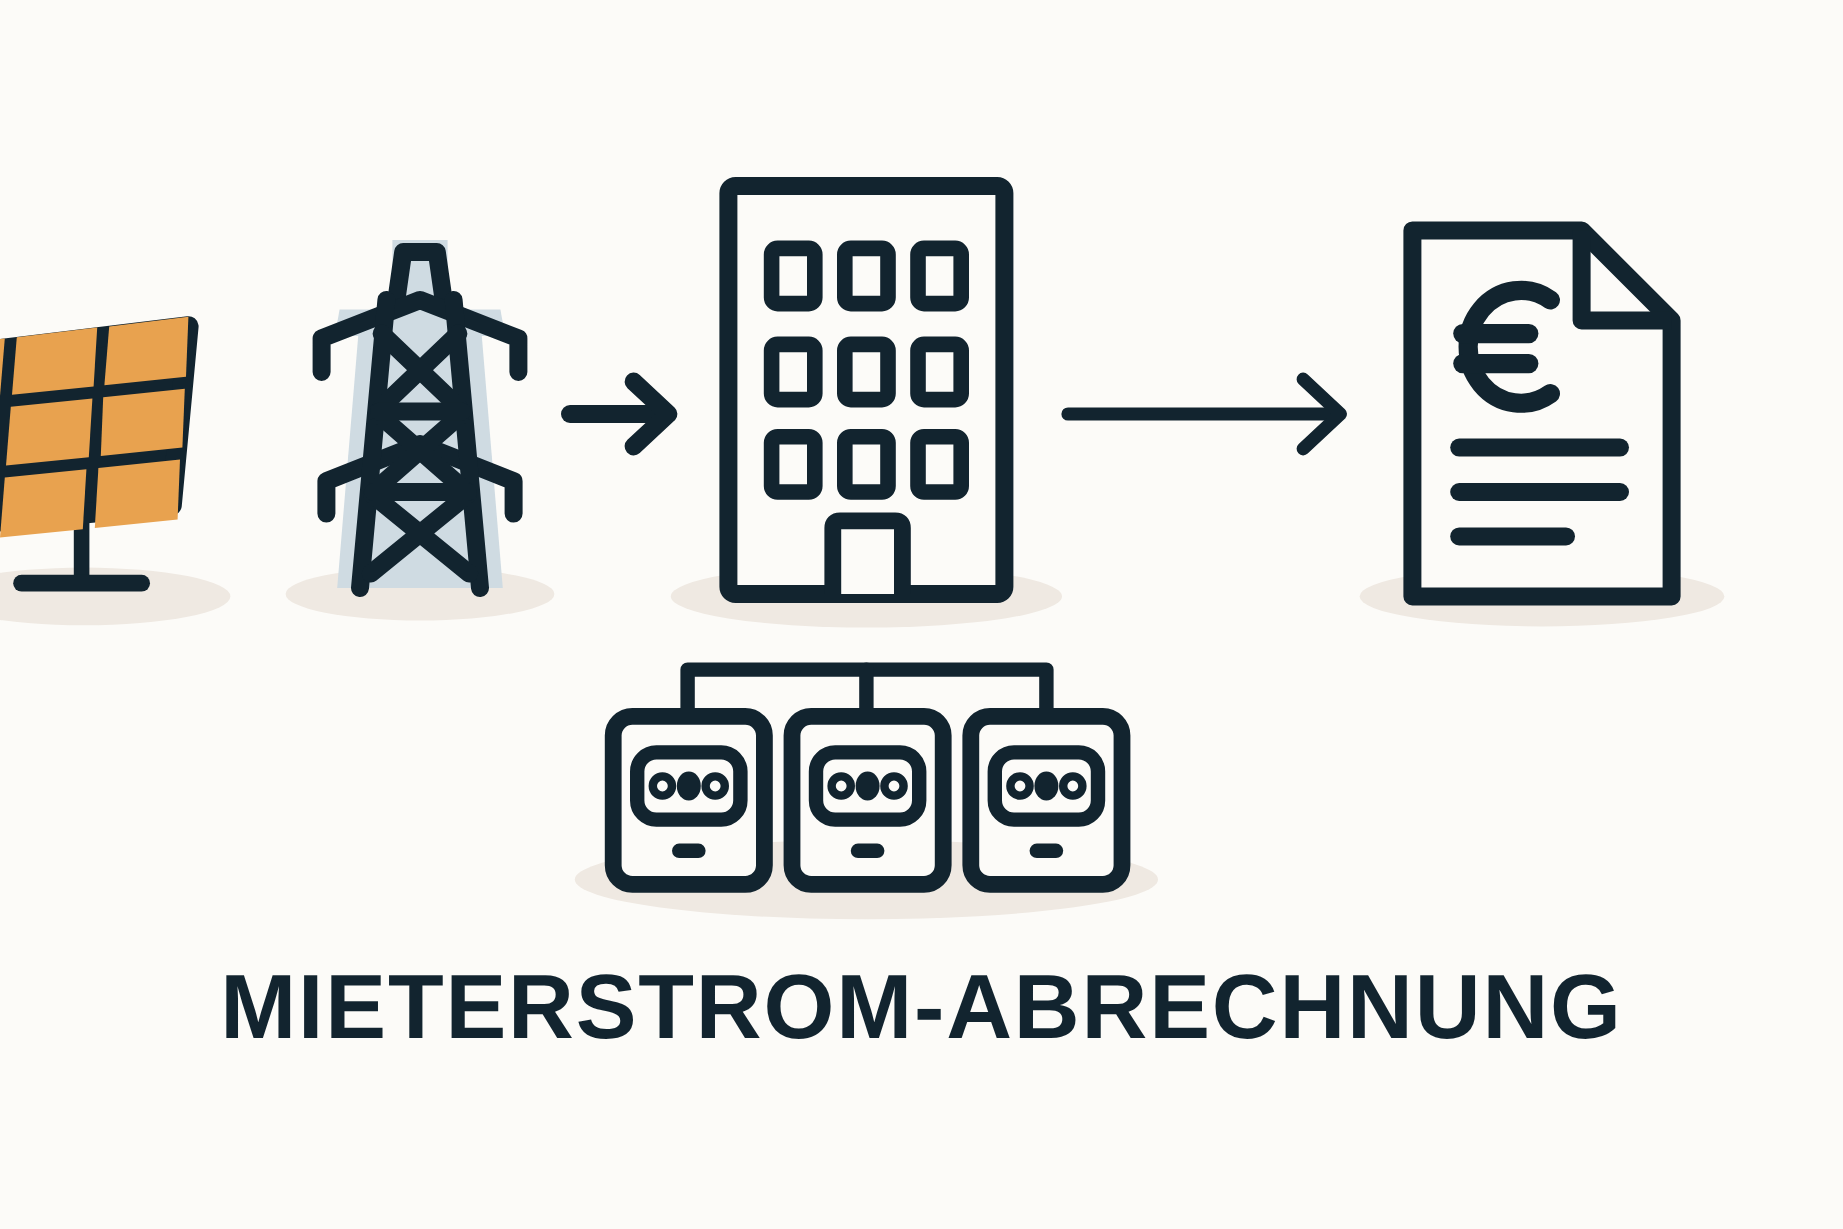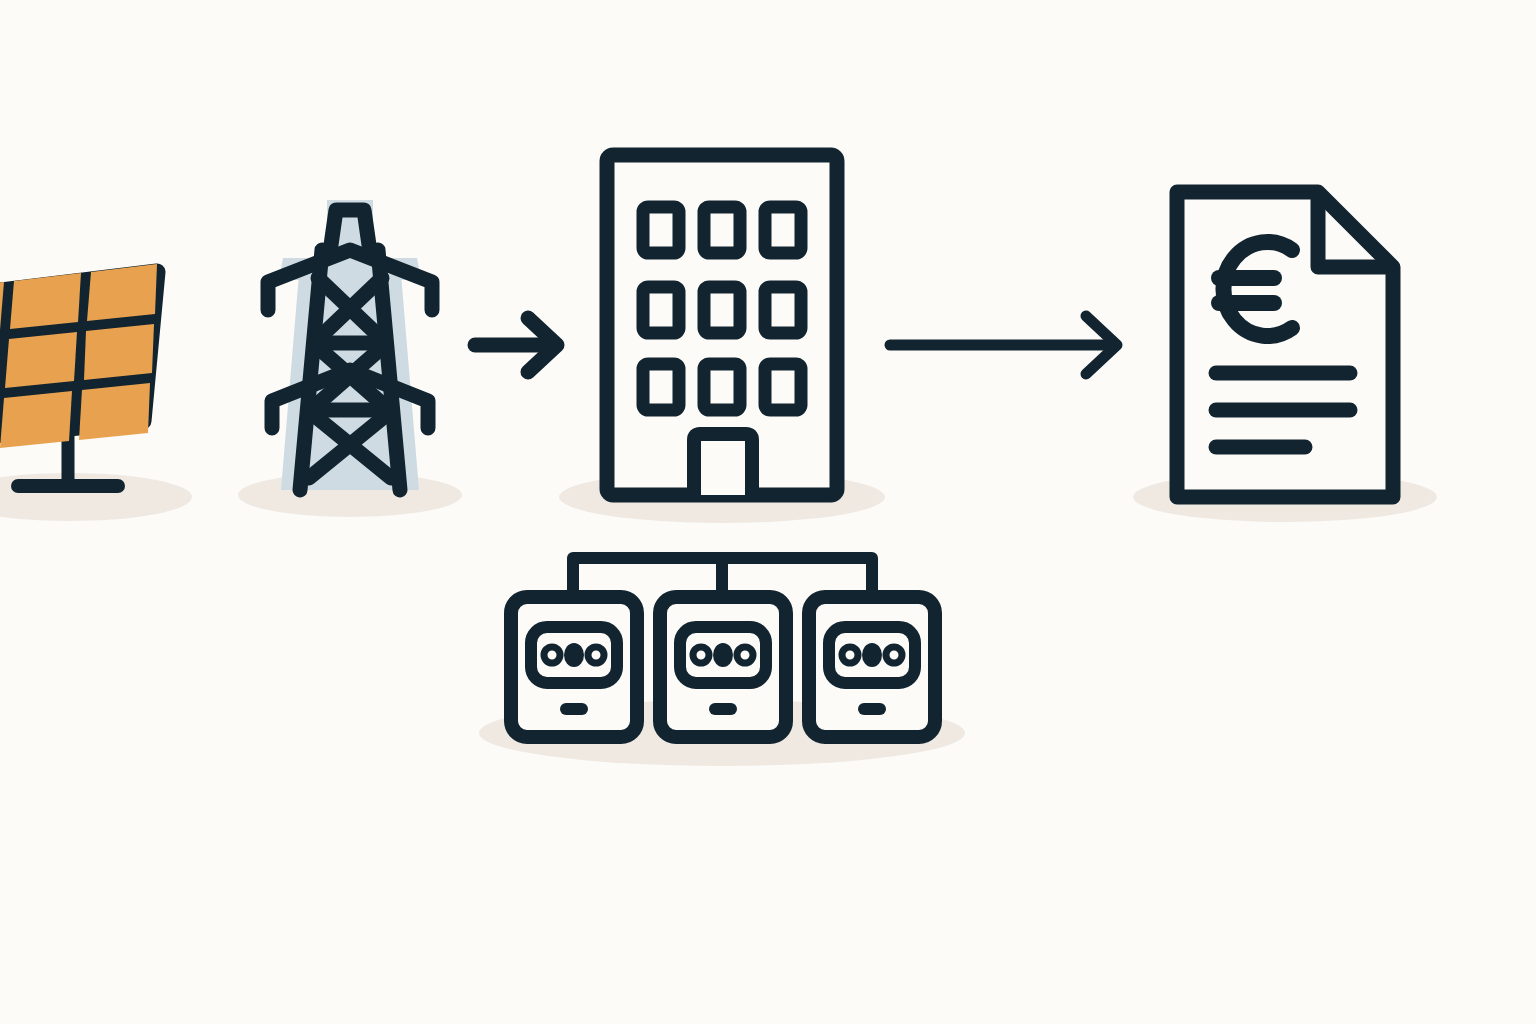--- a/index.html
+++ b/index.html
@@ -192,14 +192,17 @@
       <rect x="809" y="597" width="126" height="140" rx="16" fill="#fcfbf8" stroke="#12242f" stroke-width="14"></rect>
       <rect x="829" y="627" width="86" height="56" rx="16" fill="#fcfbf8" stroke="#12242f" stroke-width="12"></rect>
       <circle cx="850" cy="655" r="8" fill="#fcfbf8" stroke="#12242f" stroke-width="7"></circle>
       <ellipse cx="872" cy="655" rx="10" ry="12" fill="#12242f"></ellipse>
       <circle cx="894" cy="655" r="8" fill="#fcfbf8" stroke="#12242f" stroke-width="7"></circle>
       <rect x="858" y="703" width="28" height="12" rx="6" fill="#12242f"></rect>
     </g>
 
   </svg>
 
+  <div class="title-layer">
+    <span class="title-text">MIETERSTROM-ABRECHNUNG</span>
+  </div>
 
 </div>
 
 </body></html>

